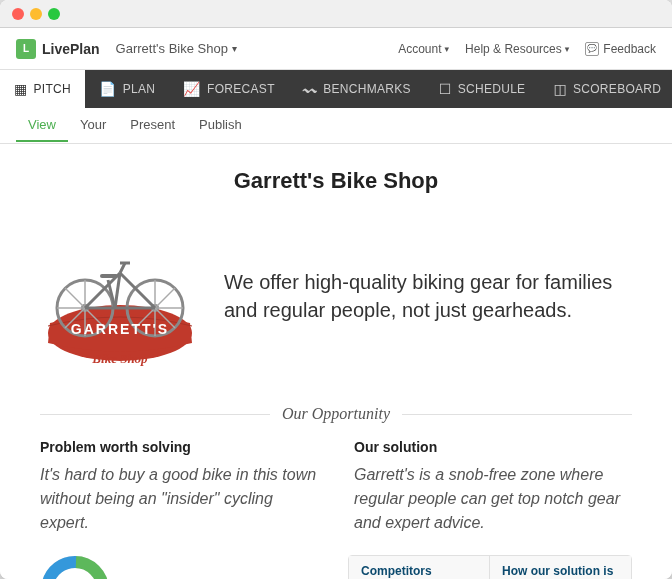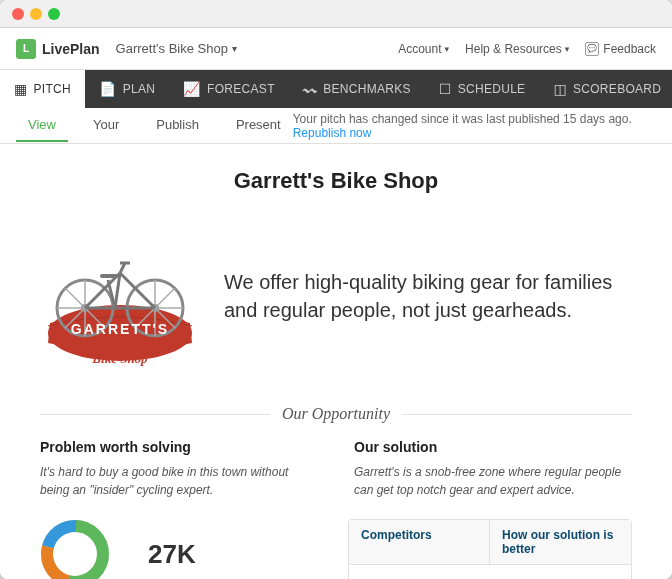--- a/index.html
+++ b/index.html
@@ -152,21 +152,21 @@
       background: #fff;
       height: 36px;
       display: flex;
       align-items: center;
       padding: 0 16px;
       border-bottom: 1px solid #e0e0e0;
       flex-shrink: 0;
     }
     .sub-nav-links {
       display: flex;
-      gap: 13px;
+      gap: 0;
     }
     .sub-nav-link {
       font-size: 13px;
       color: #555;
       cursor: pointer;
       padding: 8px 12px;
     }
     .sub-nav-link.active {
       color: #4caf50;
       border-bottom: 2px solid #4caf50;
@@ -242,21 +242,21 @@
       gap: 36px;
       margin-bottom: 20px;
     }
     .col-heading {
       font-size: 14px;
       font-weight: 700;
       color: #222;
       margin-bottom: 8px;
     }
     .col-text {
-      font-size: 12px;
+      font-size: 16px;
       color: #555;
       line-height: 1.5;
       font-style: italic;
     }
 
     
     .bottom-grid {
       display: grid;
       grid-template-columns: 1fr 1fr;
       gap: 24px;
@@ -351,26 +351,22 @@
       <span class="nav-icon">◫</span>
       <span>Scoreboard</span>
     </div>
 
   </div>
 
   <div class="sub-nav">
     <div class="sub-nav-links">
       <div class="sub-nav-link active">View</div>
       <div class="sub-nav-link">Your</div>
+      <div class="sub-nav-link">Present</div>
       <div class="sub-nav-link">Publish</div>
-      <div class="sub-nav-link">Present</div>
-    </div>
-    <div class="publish-notice">
-      <span>Your pitch has changed since it was last published 15 days ago.</span>
-      <span class="republish-link">Republish now</span>
     </div>
   </div>
 
   <div class="content">
     <h1 class="page-title">Garrett's Bike Shop</h1>
 
     <div class="hero-section">
 
       <div class="garrets-logo-wrapper">
         <svg width="160" height="155" viewBox="0 0 160 155" xmlns="http://www.w3.org/2000/svg">

